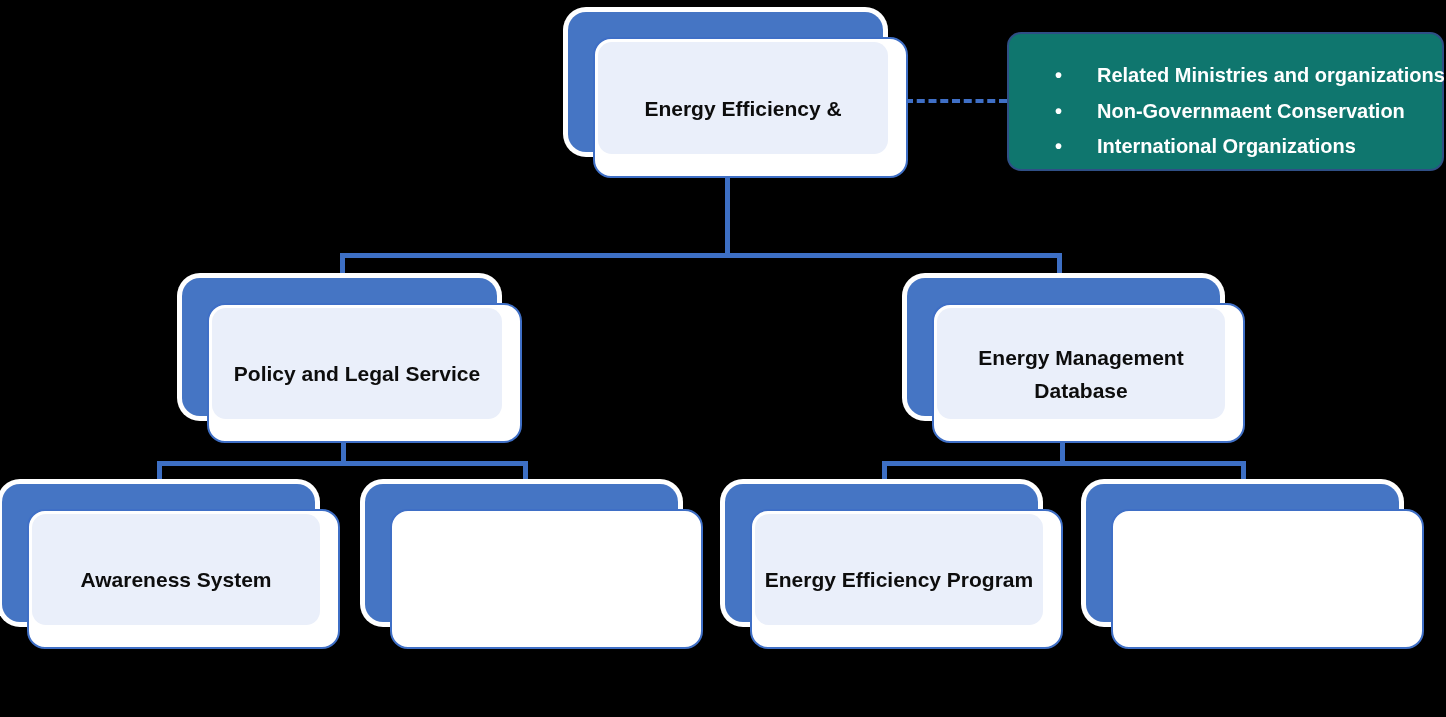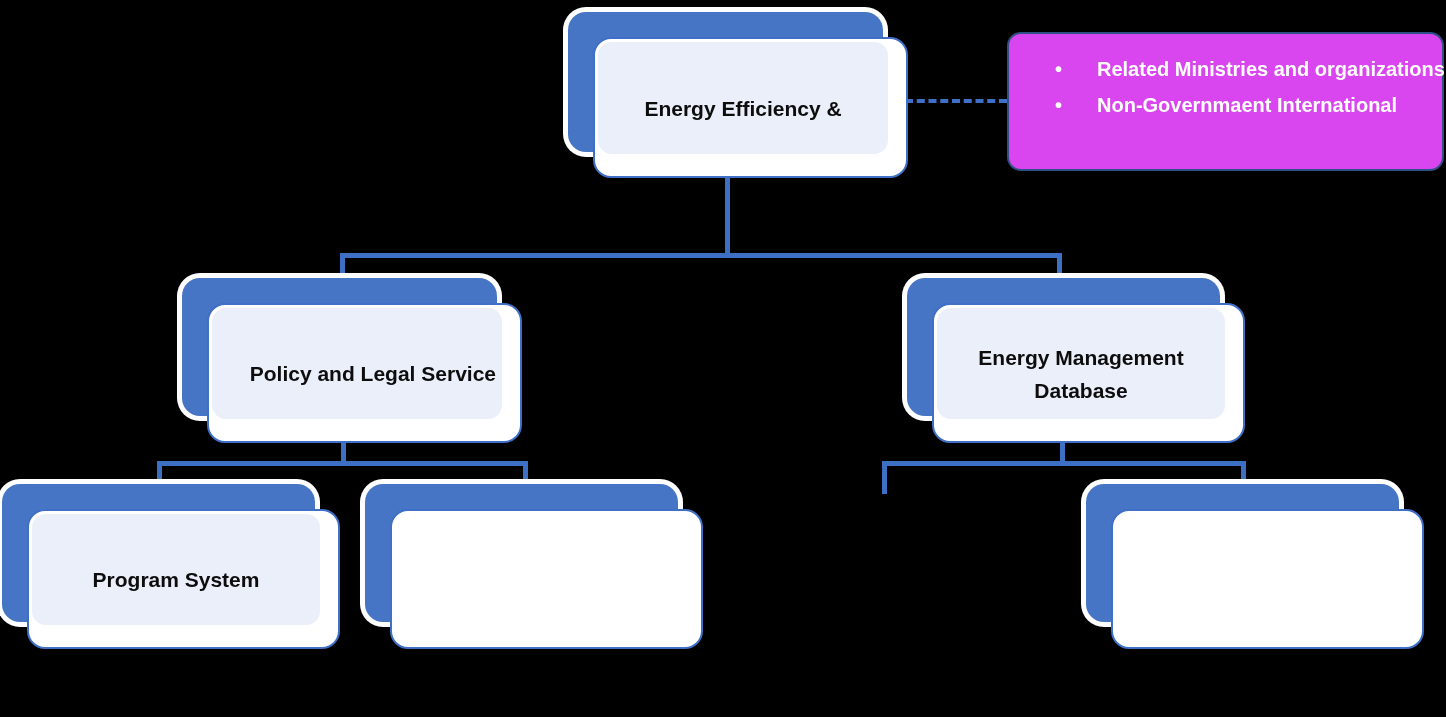--- a/index.html
+++ b/index.html
@@ -62,25 +62,25 @@
     font-weight: bold;
     text-align: center;
     line-height: 1.55;
     padding: 0 6px;
     margin-top: 22px;
   }
 
   
   .listbox {
     position: absolute;
-    background: #d946ef;
+    background: #0f766e;
     border: 2px solid #2f4f86;
     border-radius: 14px;
     box-sizing: border-box;
-    padding: 18px 10px 14px 22px;
+    padding: 24px 10px 14px 22px;
   }
   .listbox ul {
     margin: 0;
     padding: 0 0 0 24px;
     list-style: none;
   }
   .listbox li {
     position: relative;
     color: #ffffff;
     font-weight: bold;
@@ -128,28 +128,29 @@
     <div class="panel" style="left:30px; top:30px; width:290px; height:112px;">
       <div class="label" style="font-size:21px;">
         <span>Energy Efficiency &amp;</span><br>
       </div>
     </div>
   </div>
 
   <div class="listbox" style="left:1007px; top:32px; width:437px; height:139px;">
     <ul>
       <li>Related Ministries and organizations</li>
-      <li>Non-Governmaent International</li>
+      <li>Non-Governmaent Conservation</li>
+      <li>International Organizations</li>
     </ul>
   </div>
 
   <div class="node" style="left:182px; top:278px; width:342px; height:165px;">
     <div class="shadow" style="width:315px; height:138px;"></div>
     <div class="card" style="left:25px; top:25px; width:315px; height:140px;"></div>
-    <div class="panel" style="left:30px; top:30px; width:290px; height:111px;justify-content:flex-end;">
+    <div class="panel" style="left:30px; top:30px; width:290px; height:111px;">
       <div class="label" style="font-size:21px;">
         <span>Policy and Legal Service</span>
       </div>
     </div>
   </div>
 
   <div class="node" style="left:907px; top:278px; width:340px; height:165px;">
     <div class="shadow" style="width:313px; height:138px;"></div>
     <div class="card" style="left:25px; top:25px; width:313px; height:140px;"></div>
     <div class="panel" style="left:30px; top:30px; width:288px; height:111px;">
@@ -158,29 +159,38 @@
         <span>Database</span>
       </div>
     </div>
   </div>
 
   <div class="node" style="left:2px; top:484px; width:340px; height:165px;">
     <div class="shadow" style="width:313px; height:138px;"></div>
     <div class="card" style="left:25px; top:25px; width:313px; height:140px;"></div>
     <div class="panel" style="left:30px; top:30px; width:288px; height:111px;">
       <div class="label" style="font-size:21px;">
-        <span>Program System</span>
+        <span>Awareness System</span>
       </div>
     </div>
   </div>
 
   <div class="node" style="left:365px; top:484px; width:340px; height:165px;">
     <div class="shadow" style="width:313px; height:138px;"></div>
     <div class="card" style="left:25px; top:25px; width:313px; height:140px;"></div>
   </div>
 
+  <div class="node" style="left:725px; top:484px; width:340px; height:165px;">
+    <div class="shadow" style="width:313px; height:138px;"></div>
+    <div class="card" style="left:25px; top:25px; width:313px; height:140px;"></div>
+    <div class="panel" style="left:30px; top:30px; width:288px; height:111px;">
+      <div class="label" style="font-size:21px;">
+        <span>Energy Efficiency  Program</span>
+      </div>
+    </div>
+  </div>
 
   <div class="node" style="left:1086px; top:484px; width:340px; height:165px;">
     <div class="shadow" style="width:313px; height:138px;"></div>
     <div class="card" style="left:25px; top:25px; width:313px; height:140px;"></div>
   </div>
 
 </div>
 
 </body></html>

